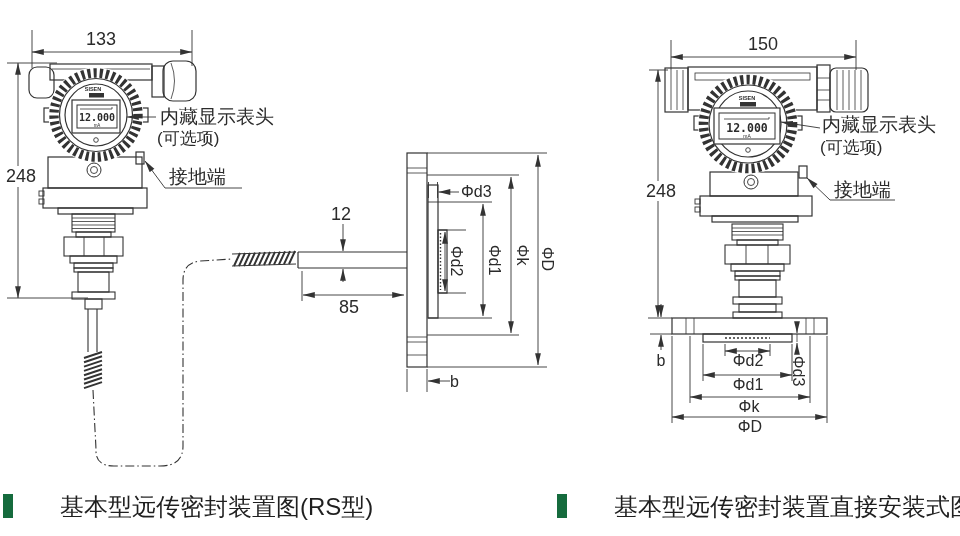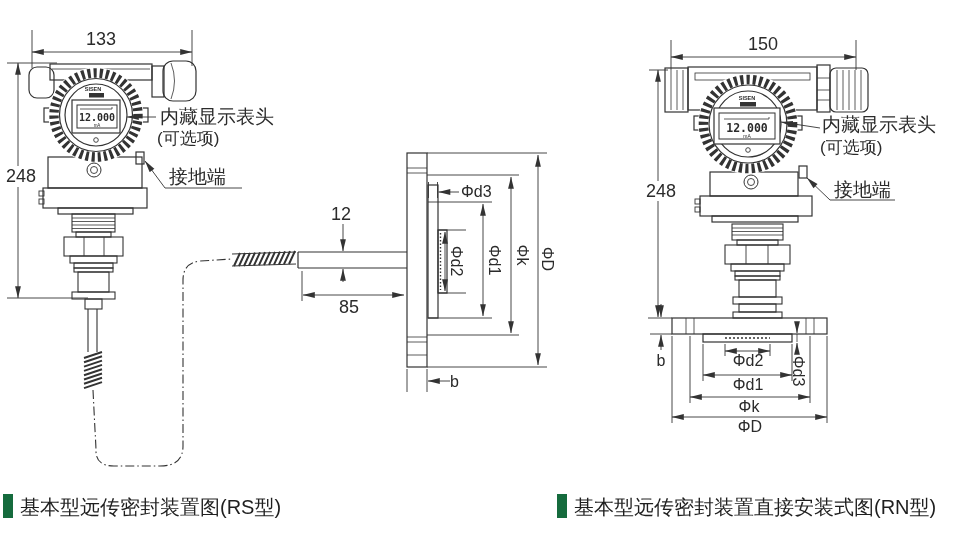--- a/index.html
+++ b/index.html
@@ -9,21 +9,21 @@
   svg{position:absolute;left:0;top:0;}
   svg text{font-family:"Liberation Sans",sans-serif;fill:#2b2b2b;}
   .dimnum{font-size:18px;}
   .phil{font-size:16px;}
   .note{font-size:19px;}
   .note2{font-size:17px;}
   .lcdval{font-family:"DejaVu Sans Mono",monospace;font-weight:bold;}
   .caption{position:absolute;display:flex;align-items:flex-start;}
   .bullet{display:inline-block;width:10px;height:24px;background:var(--accent);
           margin-right:7px;flex:0 0 auto;}
-  .caption-text{font-size:20px;color:#1f1f1f;line-height:26px;white-space:nowrap;}
+  .caption-text{font-size:24px;color:#1f1f1f;line-height:26px;white-space:nowrap;margin-left:40px;}
 </style>
 </head>
 <body>
 
 <div id="stage">
 
 <svg width="960" height="480" viewBox="0 0 960 480">
   <defs>
     <marker id="aE" markerUnits="userSpaceOnUse" markerWidth="13" markerHeight="7" refX="12.2" refY="3.2" orient="auto">
       <path d="M0.4,0.3 L12.4,3.2 L0.4,6.1 Z" fill="#333"></path>

